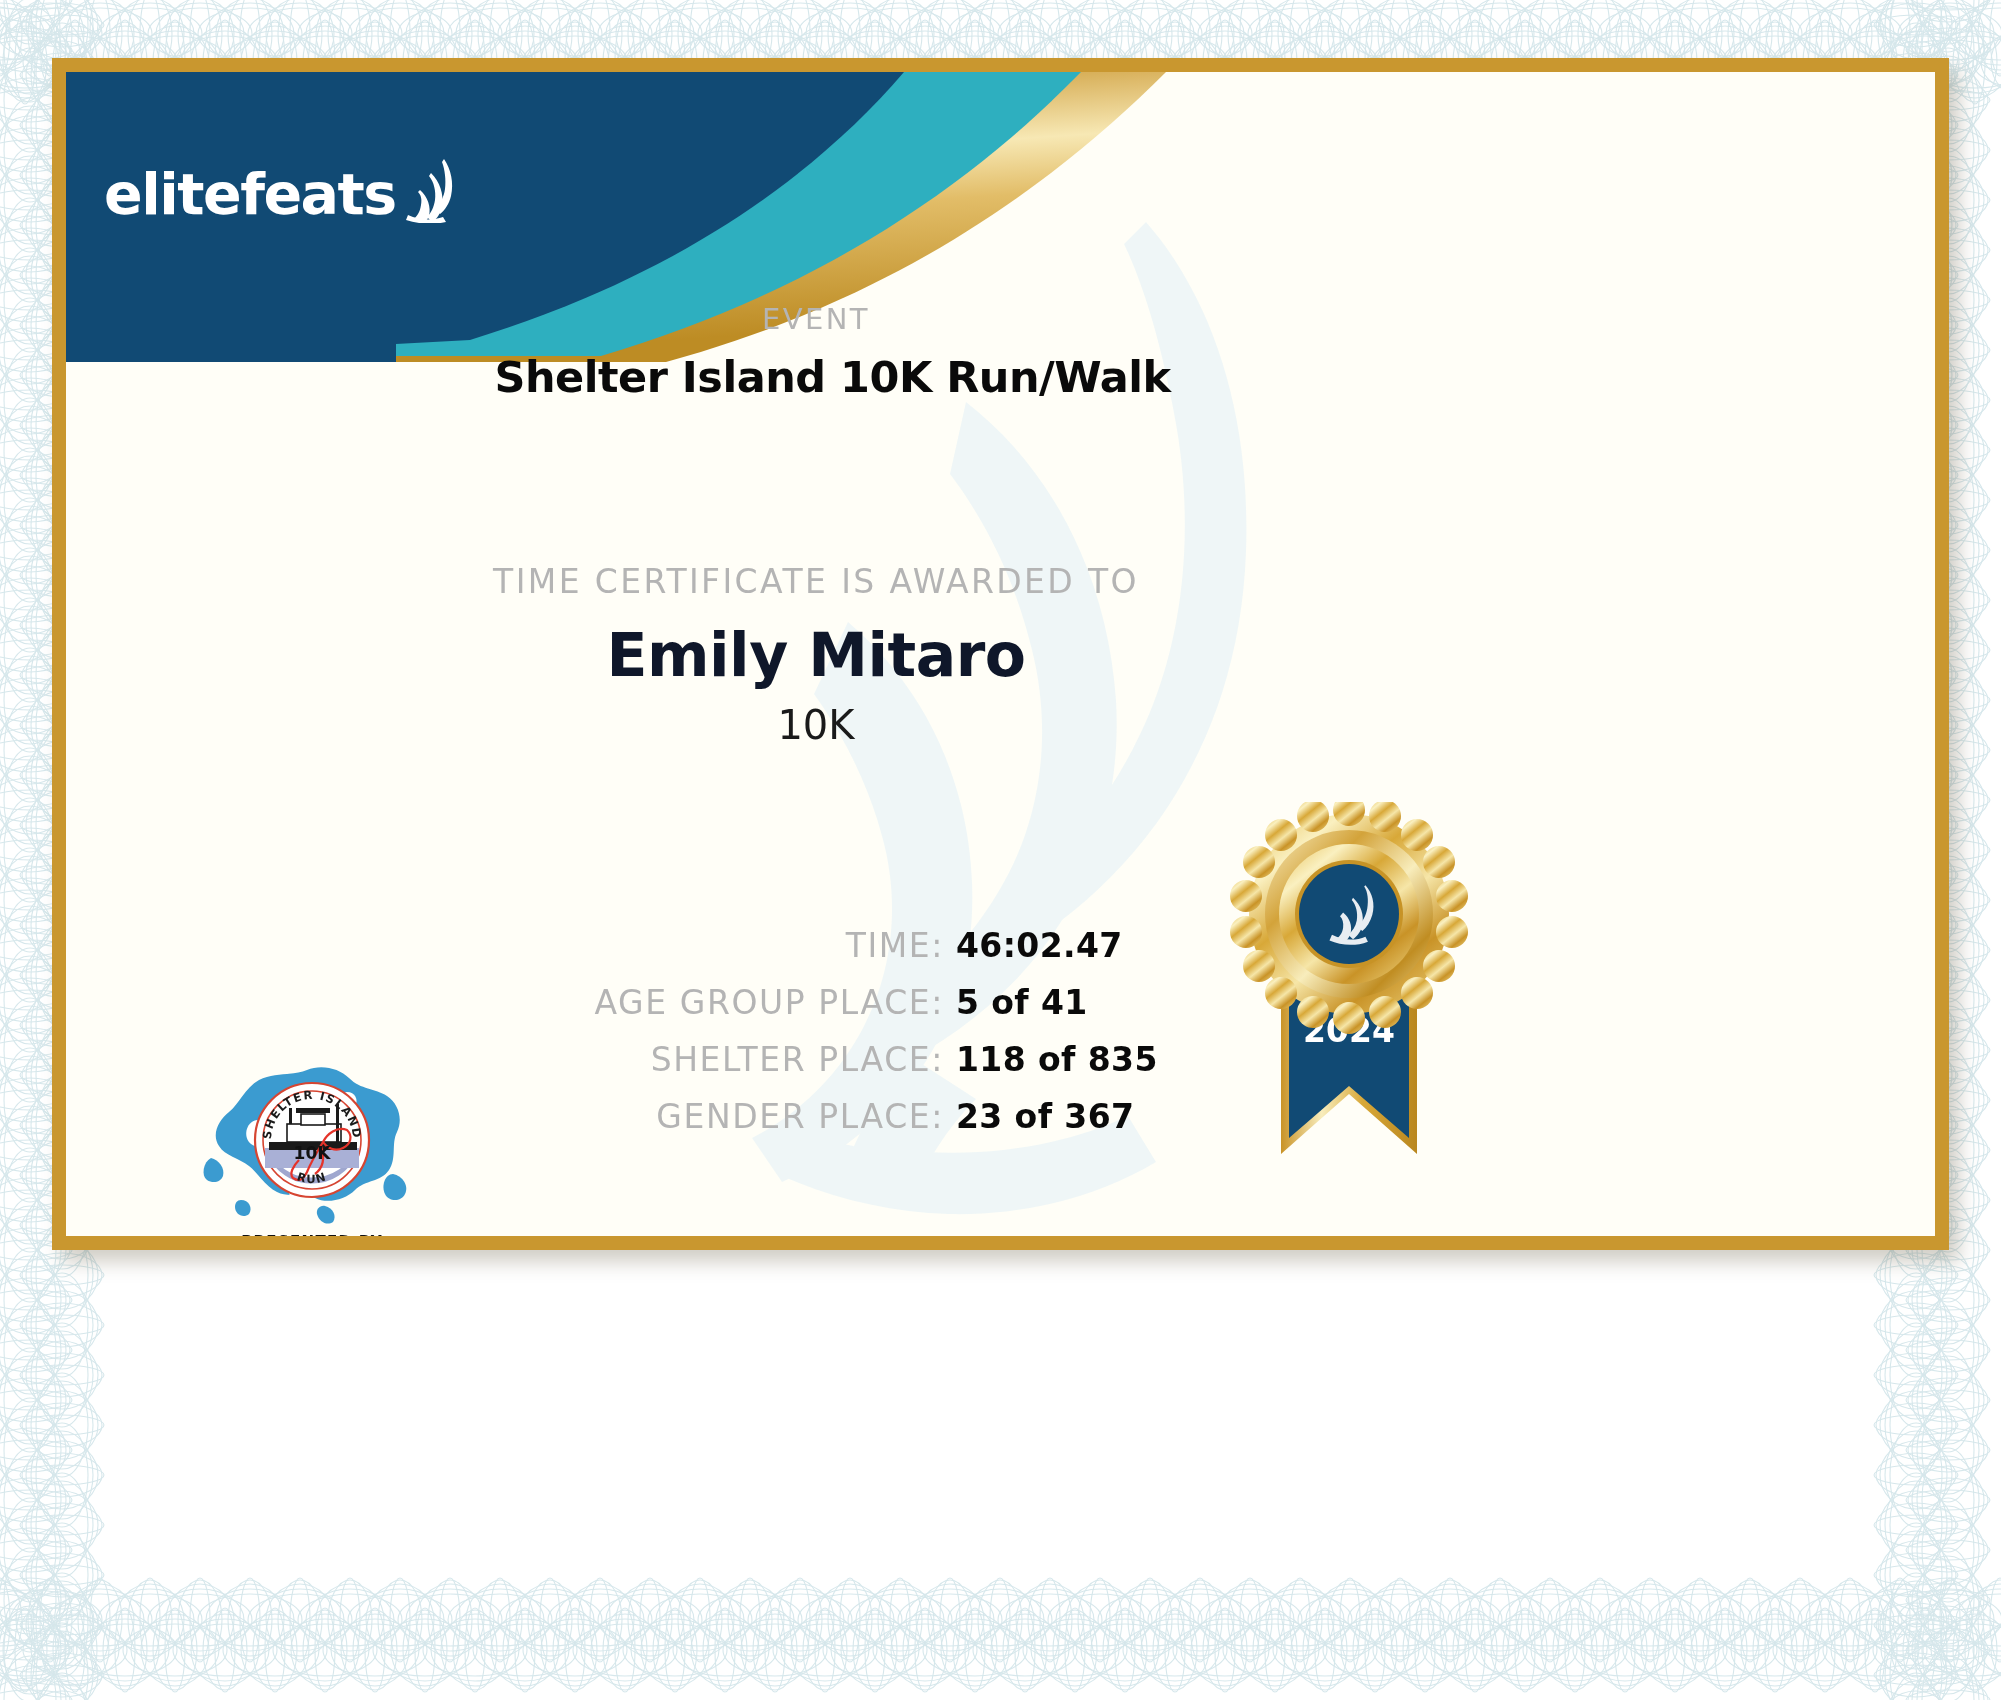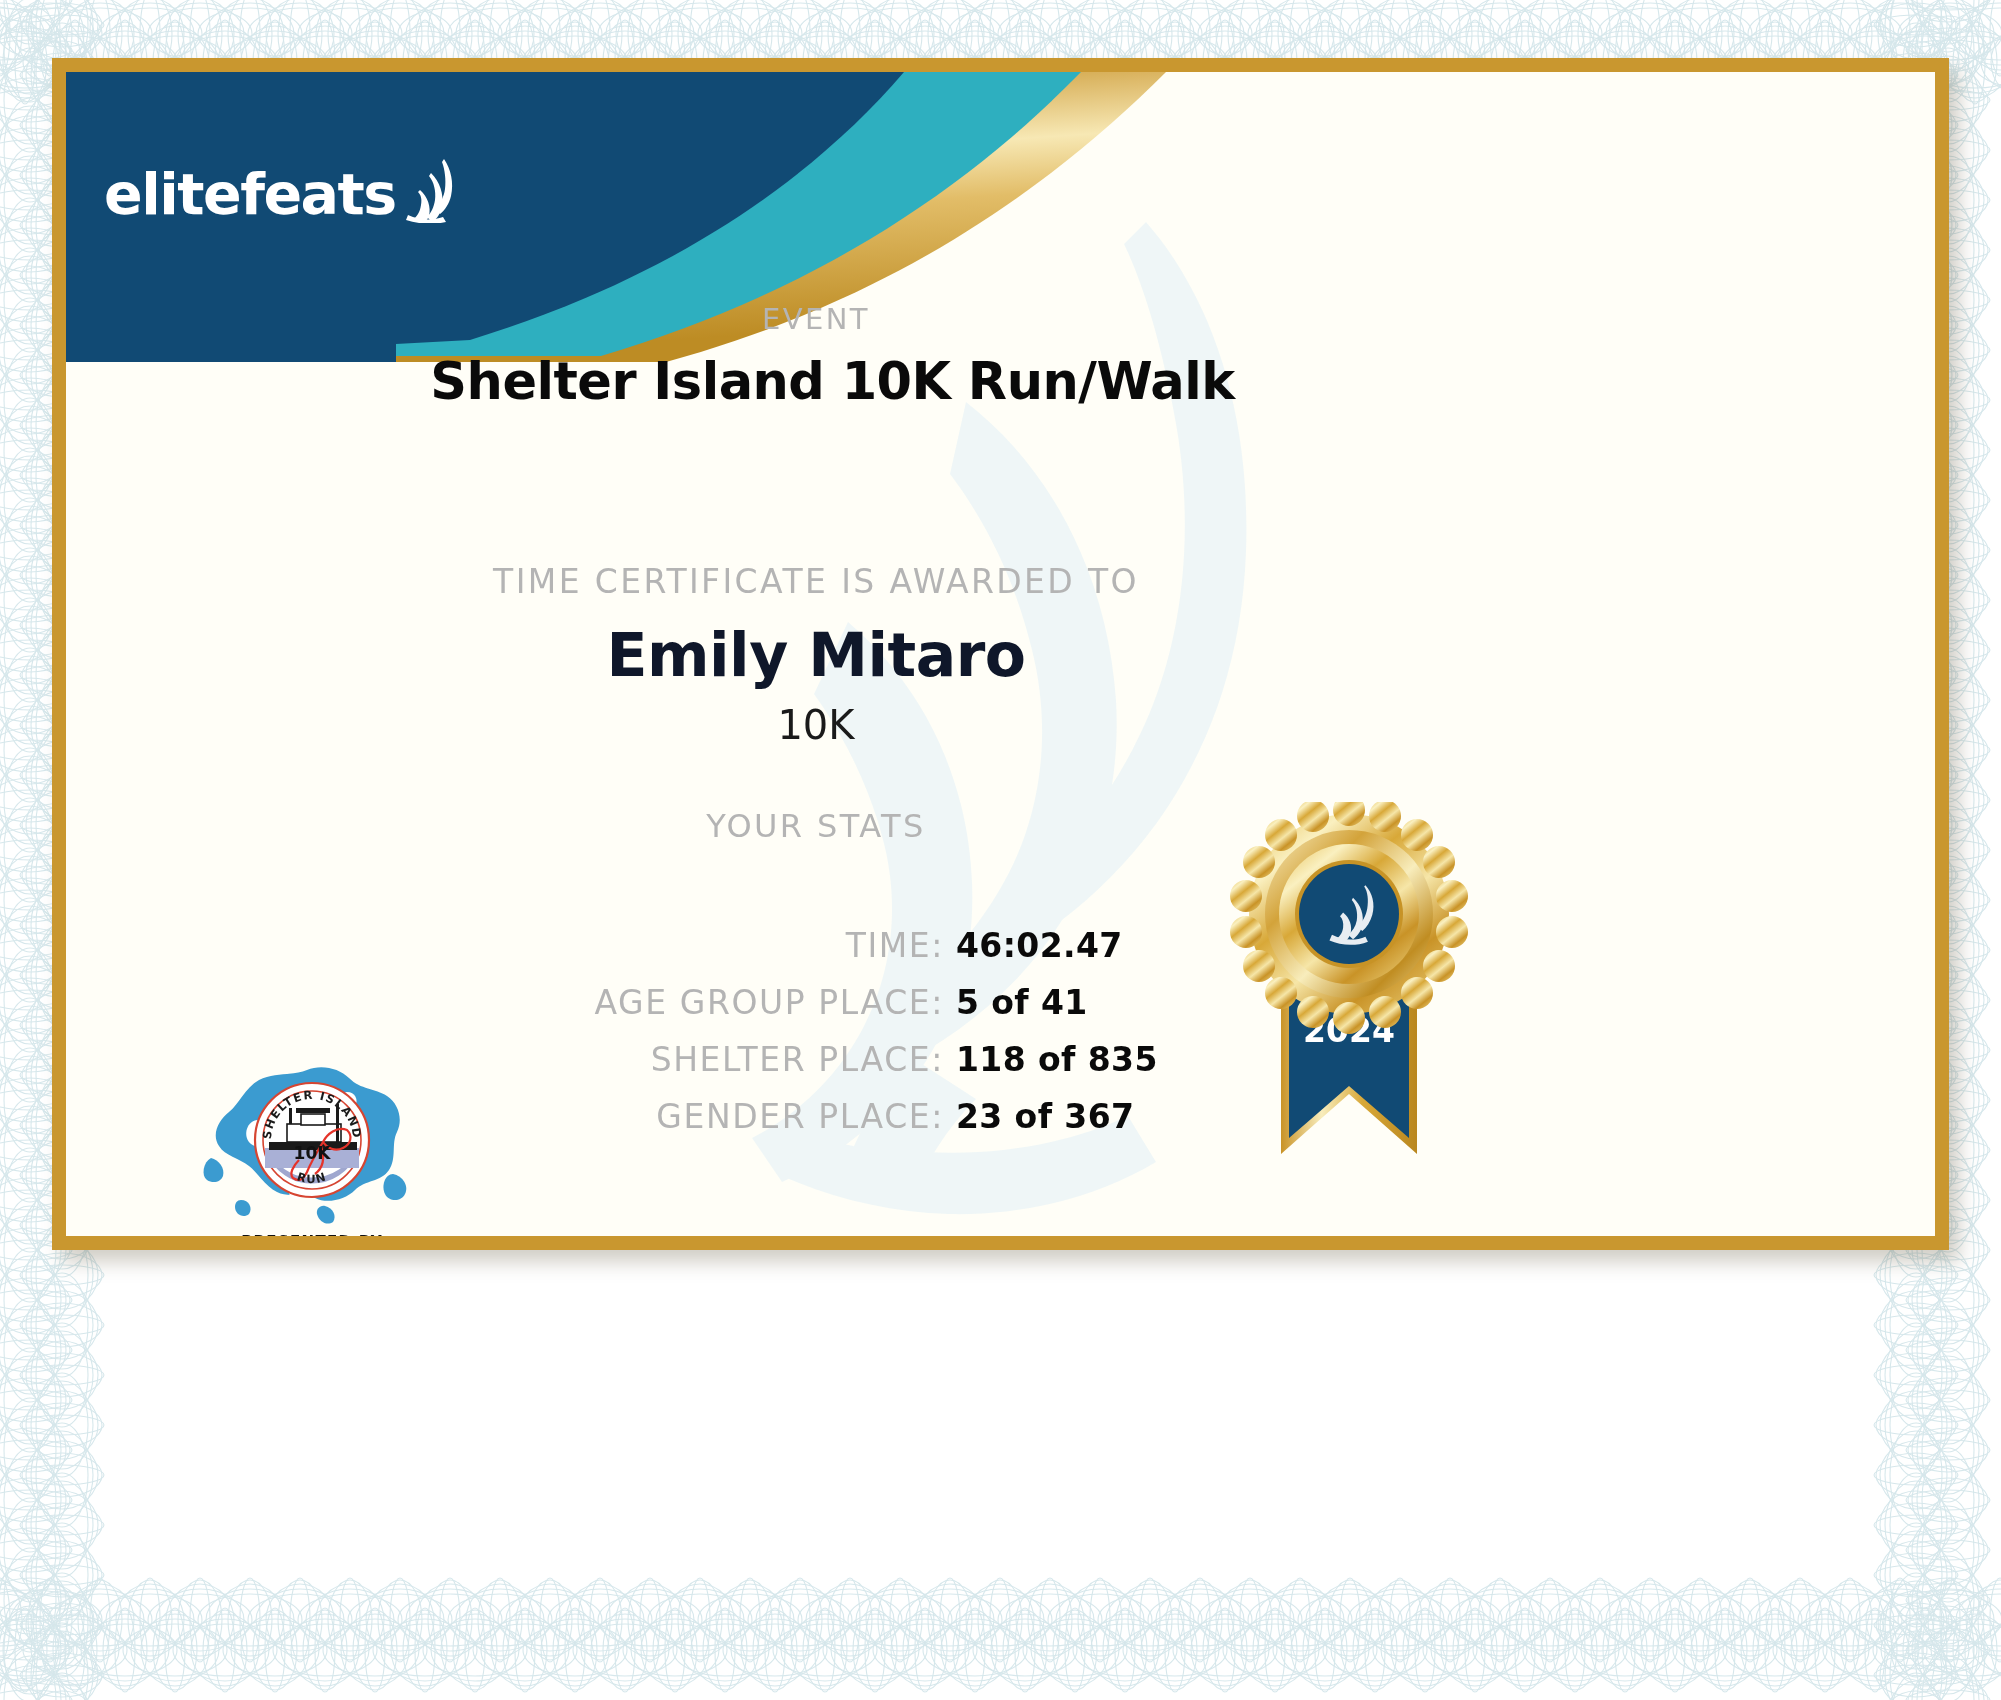--- a/index.html
+++ b/index.html
@@ -61,21 +61,21 @@
     font-size:29px;
     letter-spacing:2.4px;
     text-align:center;
     font-family:"DejaVu Sans", sans-serif;
   }
   #event-label { position:absolute; top:230px; left:0; width:1500px; }
   #event-title {
     position:absolute; top:280px; left:0; width:1500px;
     text-align:center;
     color:#0a0a0a;
-    font-size:51px;
+    font-size:43px;
     font-weight:bold;
     letter-spacing:-.5px;
     font-family:"DejaVu Sans", sans-serif;
     padding-left:33px;
   }
   #awarded-label { position:absolute; top:490px; left:0; width:1500px; font-size:33px; }
   #recipient-name {
     position:absolute; top:548px; left:0; width:1500px;
     text-align:center;
     color:#0f172a;
@@ -443,21 +443,20 @@
 
     <div id="content">
 
       <div class="label-muted" id="event-label">EVENT</div>
       <div id="event-title">Shelter Island 10K Run/Walk</div>
 
       <div class="label-muted" id="awarded-label">TIME CERTIFICATE IS AWARDED TO</div>
       <div id="recipient-name">Emily Mitaro</div>
       <div id="recipient-division">10K</div>
 
-      <div class="label-muted" id="stats-label">YOUR STATS</div>
 
       <table id="stats-table">
         <tbody>
           <tr>
             <td class="stat-key">TIME:</td>
             <td class="stat-val">46:02.47</td>
           </tr>
           <tr>
             <td class="stat-key">AGE GROUP PLACE:</td>
             <td class="stat-val">5 of 41</td>

